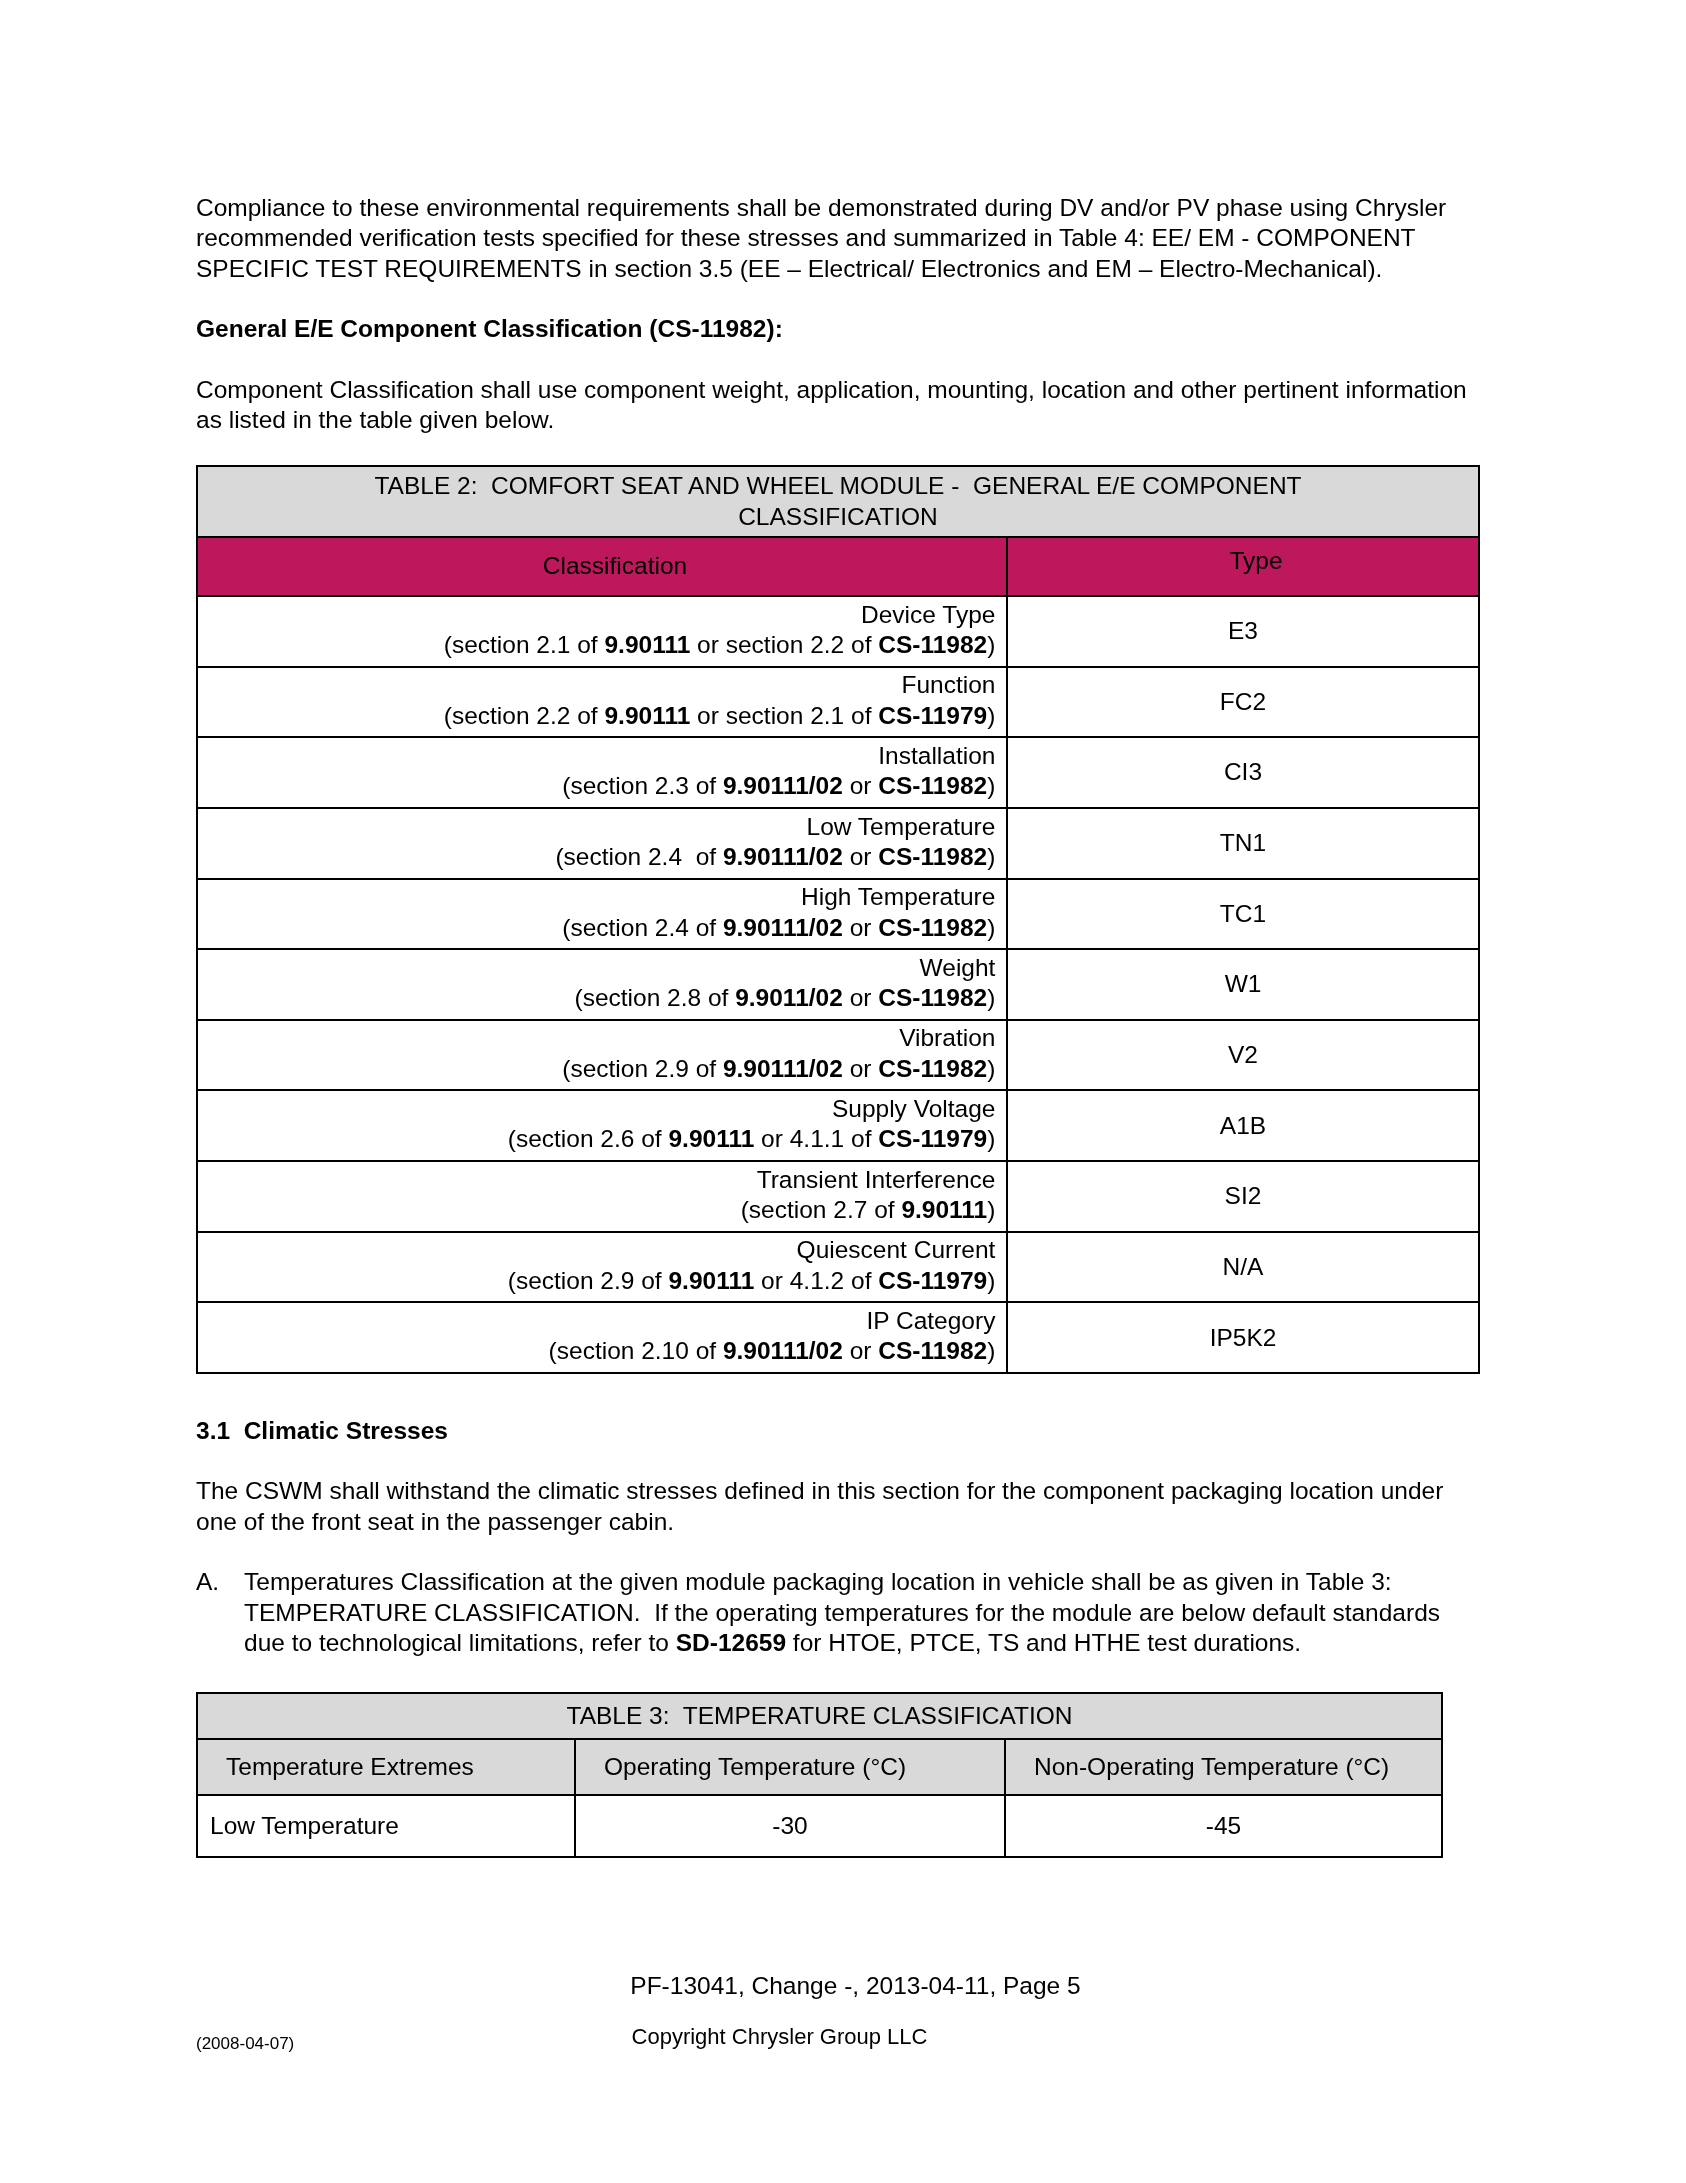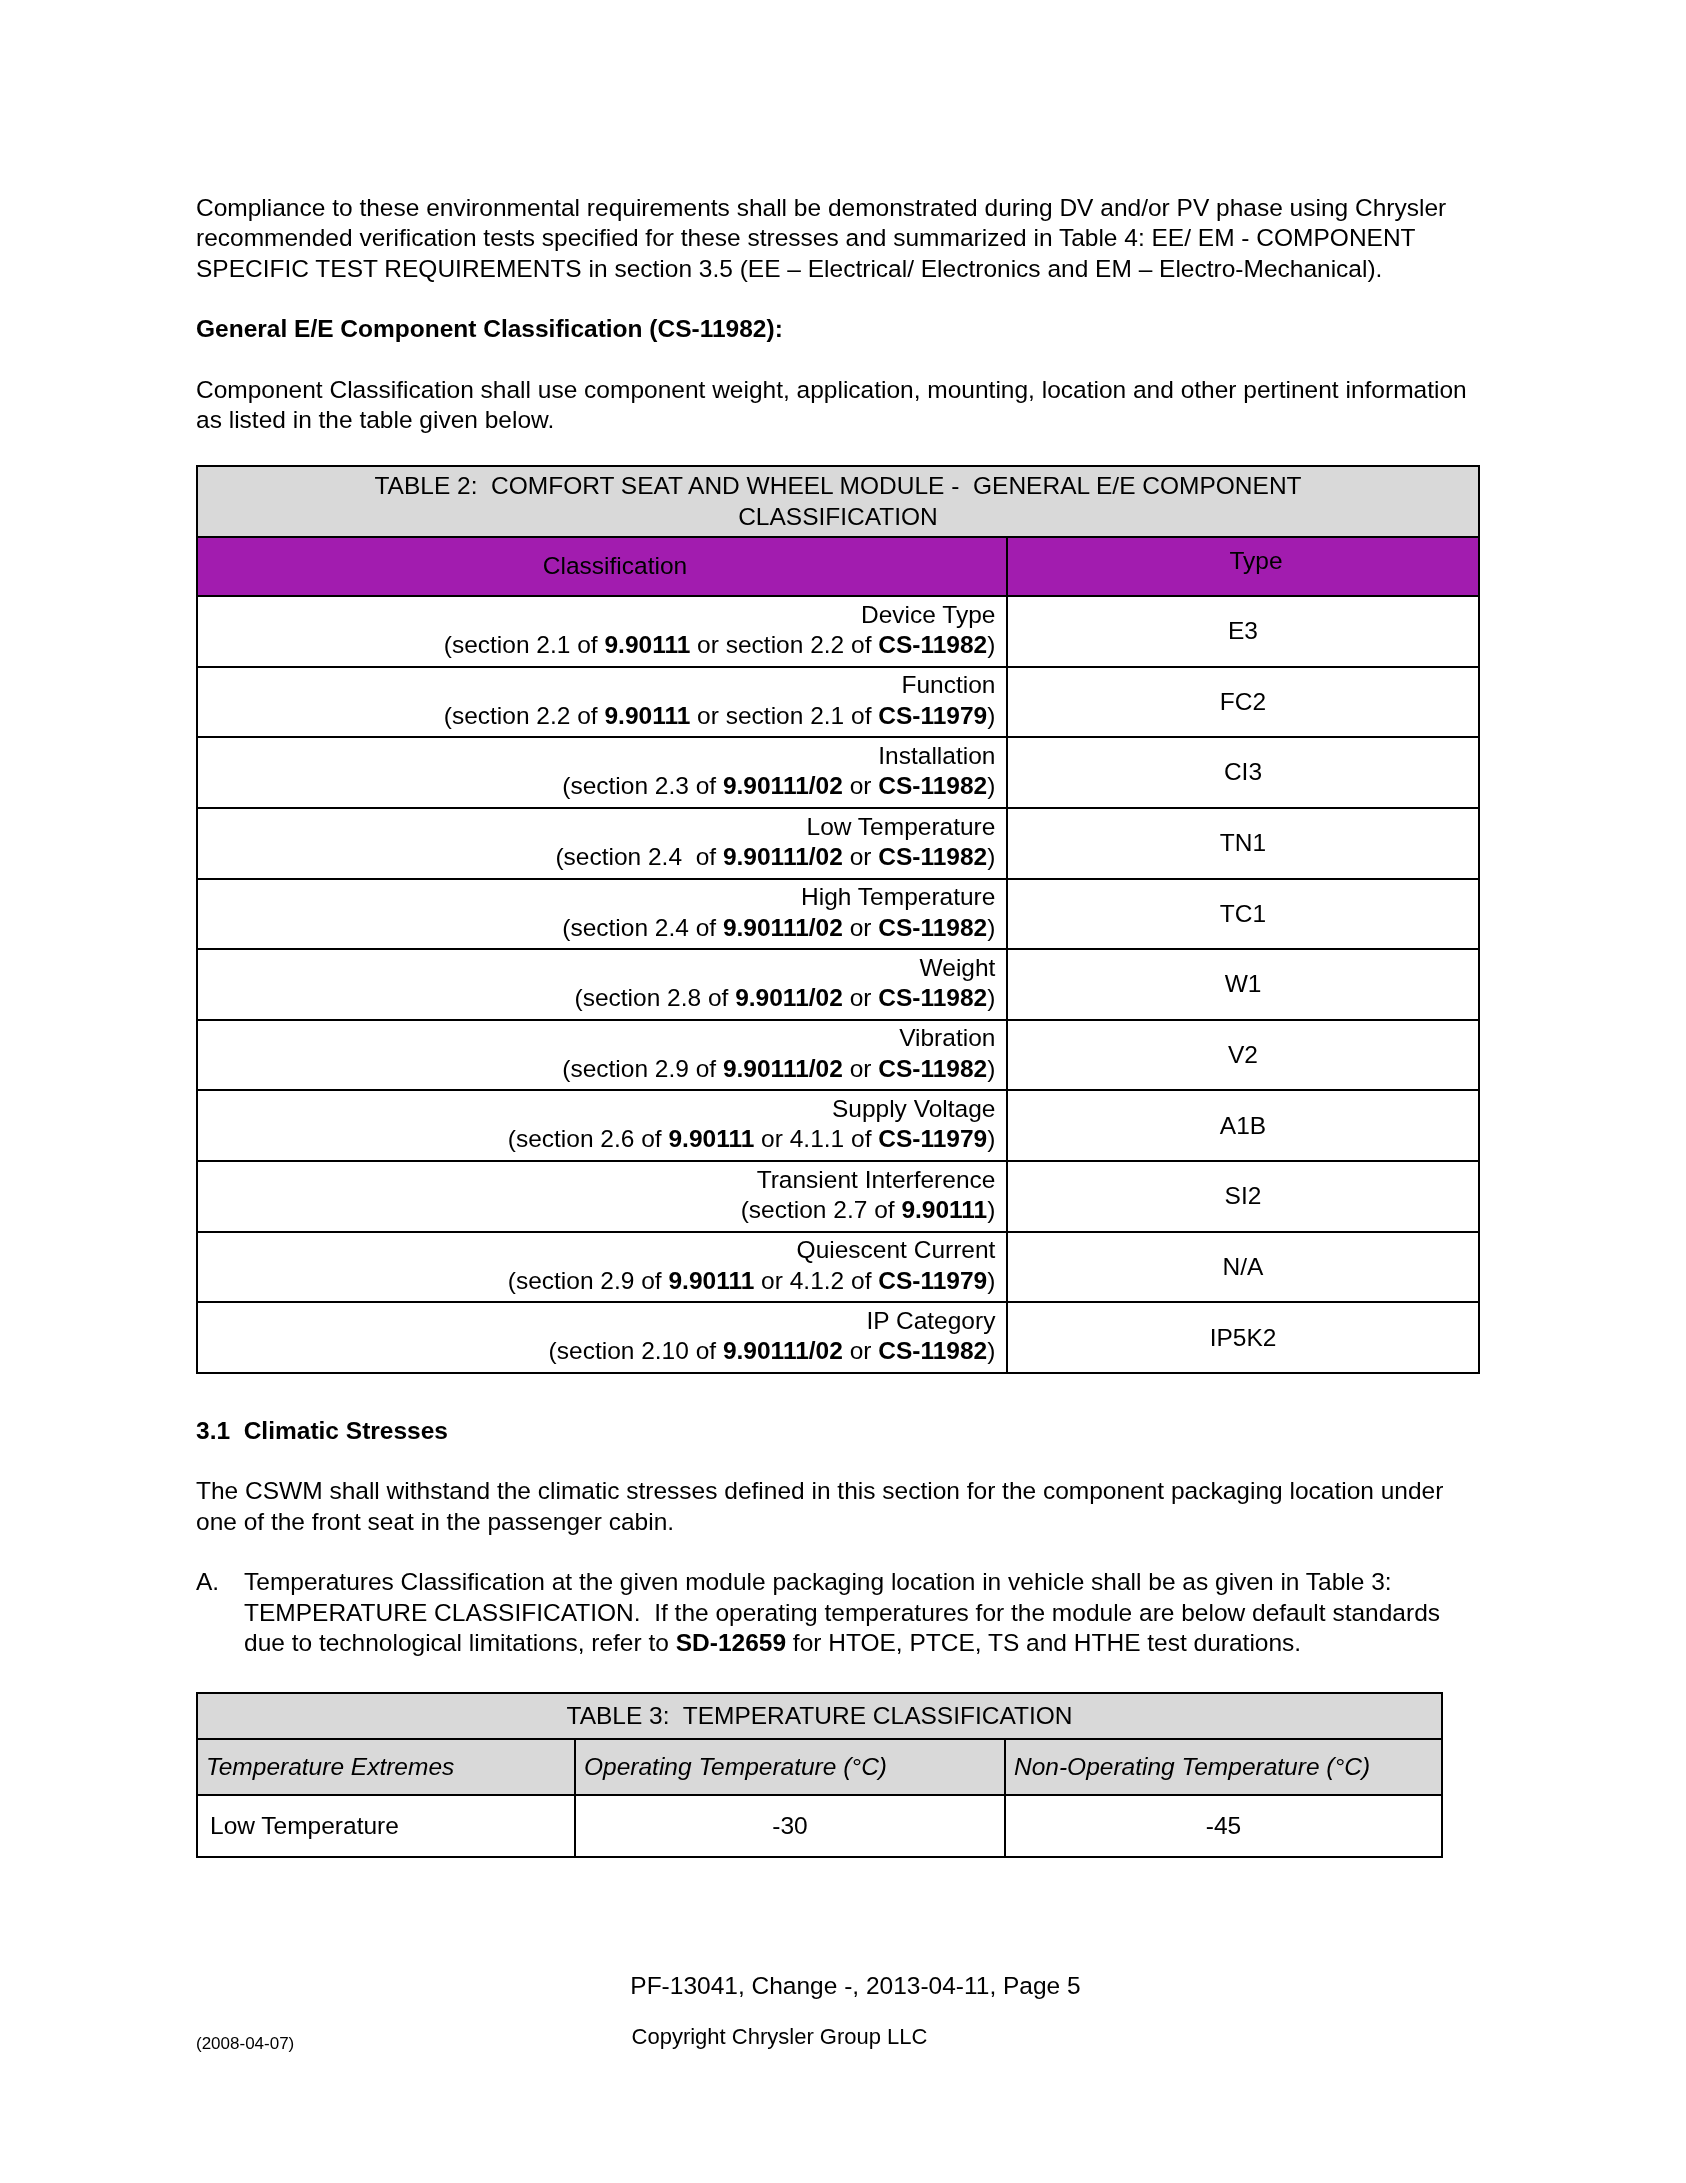--- a/index.html
+++ b/index.html
@@ -20,38 +20,38 @@
   .section-heading { margin-top: 42px; }
 
   table { border-collapse: collapse; table-layout: fixed; }
   td { border: 2px solid #000; }
 
   .table2 { width: 1281px; margin: 4px 0 0 0; }
   col.cls-col { width: 810px; }
   col.type-col { width: 472px; }
   .title-cell { background: #d9d9d9; text-align: center; padding: 4px 10.6px; }
   .title-inner { max-width: 1098px; margin: 0 auto; white-space: pre-wrap; }
-  .hdr-cell { background: #a21caf; padding-left: 27px; }
+  .hdr-cell { background: #be185d; padding-left: 27px; }
   .t2-hdr-cls { text-align: center; vertical-align: middle; height: 59px; }
   .t2-hdr-type { text-align: center; vertical-align: top; padding-top: 8px; height: 59px; }
   .cls-cell { padding: 2.6px 10.6px 5.3px 12px; vertical-align: top; }
   .cls-label { text-align: right; }
   .cls-section { text-align: right; white-space: pre-wrap; }
   .type-cell { text-align: center; vertical-align: middle; }
 
   .list-item { display: flex; margin: 10.6px 0 34px 0; }
   .list-marker { width: 48px; flex: 0 0 48px; }
   .list-body { flex: 1; white-space: pre-wrap; }
 
   .table3 { width: 1245px; }
   col.t3-col1 { width: 378px; }
   col.t3-col2 { width: 430px; }
   col.t3-col3 { width: 437px; }
   .t3-title { padding: 6.6px 10.6px; white-space: pre-wrap; }
-  .t3-hdr { background: #d9d9d9; padding: 12px 8px; text-align: left; vertical-align: middle; font-style: italic; }
+  .t3-hdr { background: #d9d9d9; padding: 12px 28px; text-align: left; vertical-align: middle; }
   .t3-cell { padding: 14.6px 12px; vertical-align: middle; }
   .center { text-align: center; }
 
   .footer-line { position: absolute; top: 1959px; left: 0; width: 1687px; text-align: center; margin: 12px; }
   .copyright { position: absolute; top: 2023px; left: 0; width: 1559px; text-align: center; margin: 0; font-size: 22px; }
   .date-note { position: absolute; top: 2033px; left: 196px; margin: 0; font-size: 17px; }
 </style>
 </head>
 <body>
 

